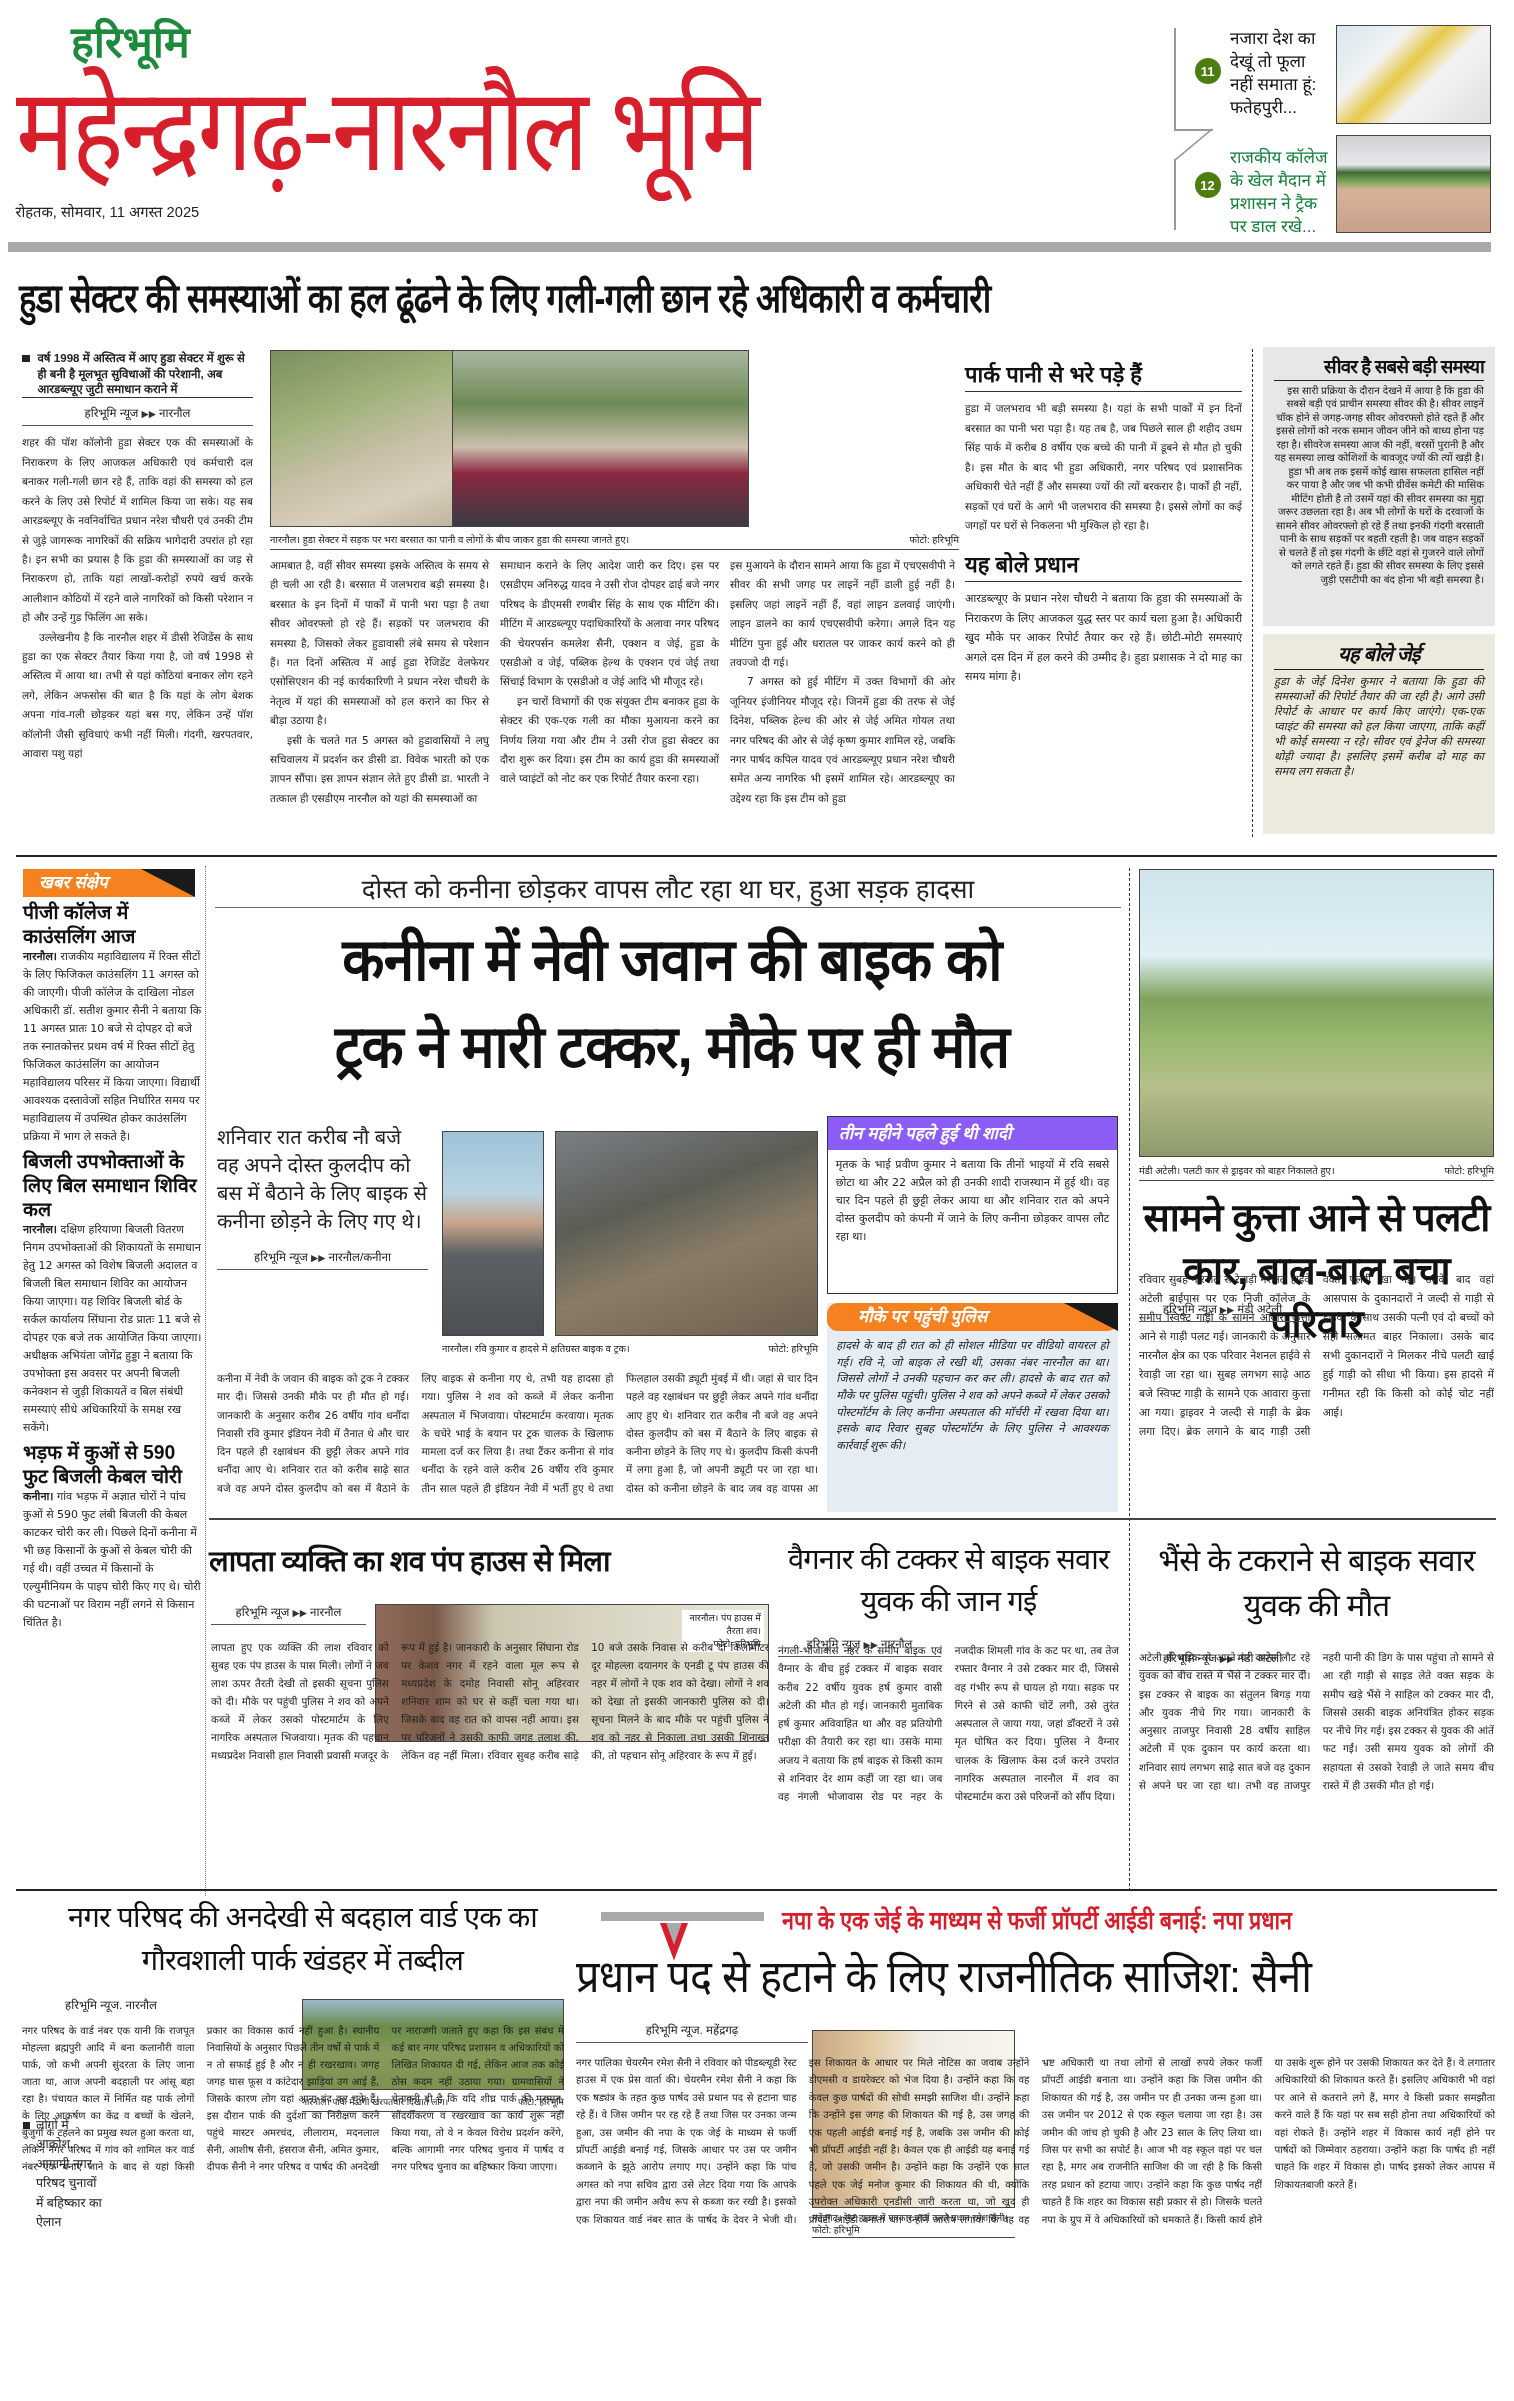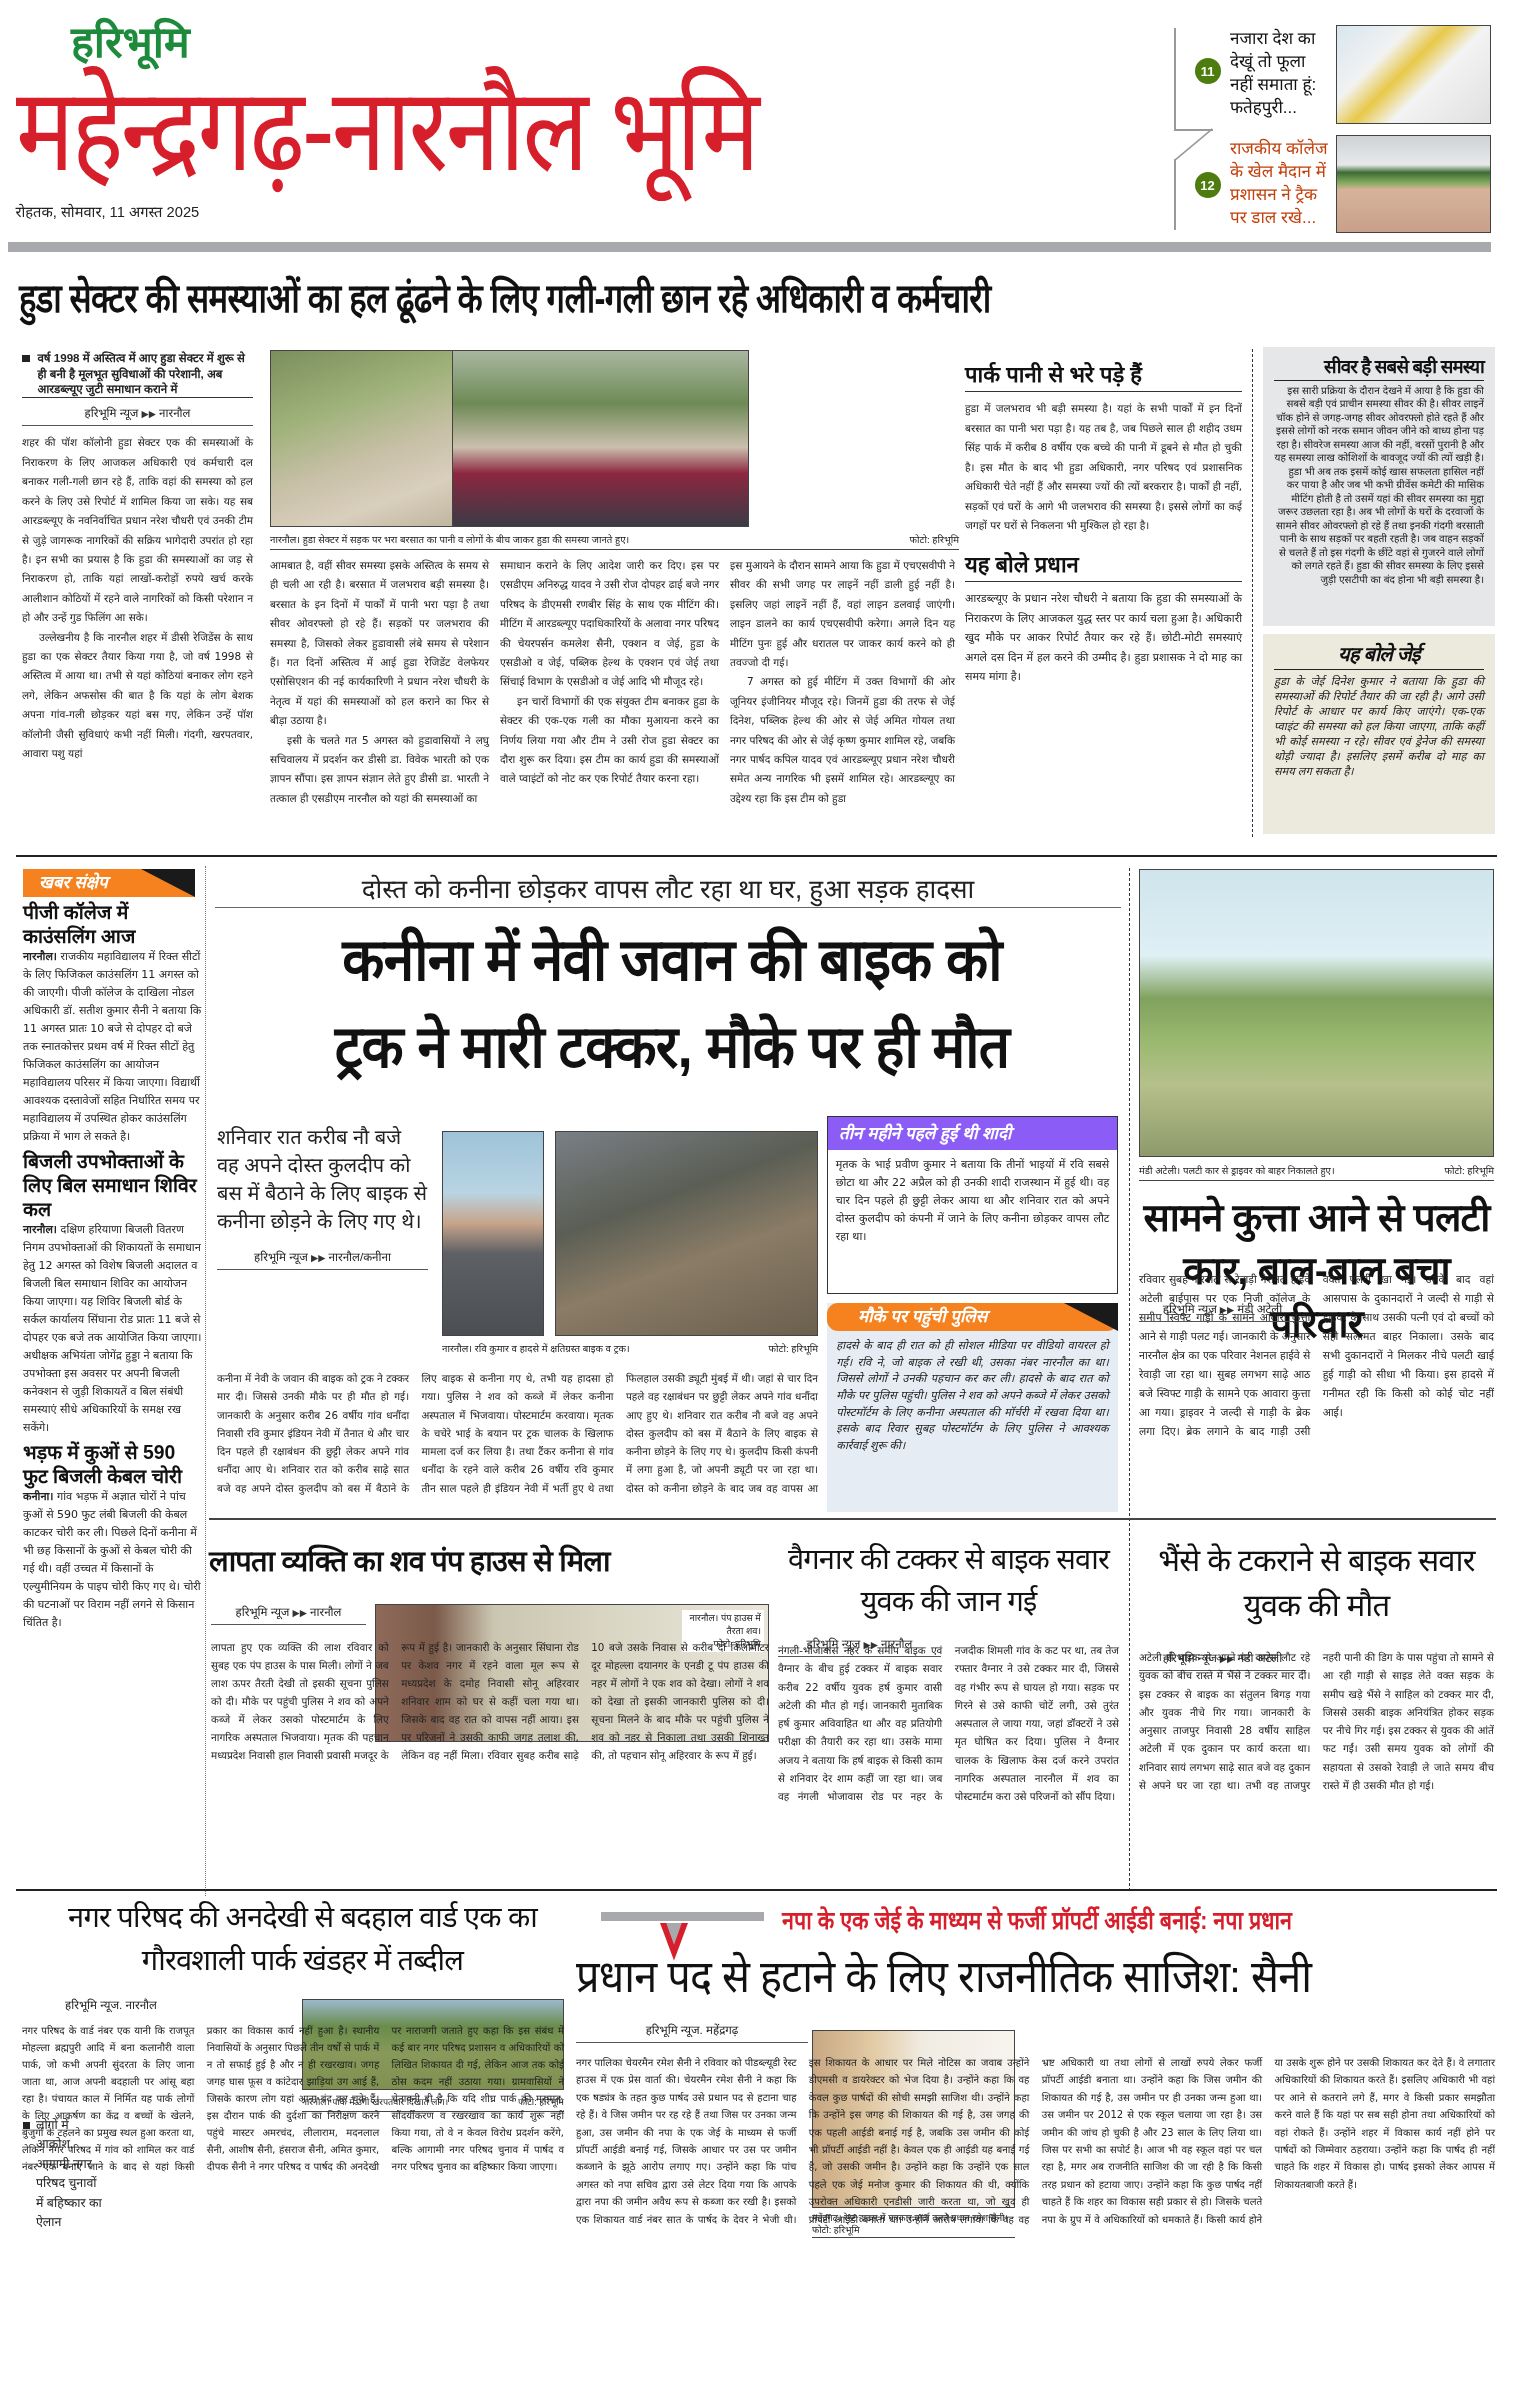--- a/index.html
+++ b/index.html
@@ -45,21 +45,21 @@
     </svg>
   <div class="abs" style="left:12.4px;top:159px;width:1.5px;height:71px;background:#999;"></div>
 
   <div class="abs" style="left:31px;top:25px;width:310px;height:101px;">
     <div class="abs num-badge" style="left:1.5px;top:33px;">11</div>
     <div class="abs cond" style="left:37px;top:1.5px;width:101px;font-size:17px;line-height:23px;color:#111;">नजारा देश का देखूं तो फूला नहीं समाता हूं: फतेहपुरी...</div>
     <div class="abs" style="left:143px;top:0;width:155px;height:99px;border:0.8px solid #444;background:linear-gradient(135deg,#d8e6f0 0%,#f2f2f2 30%,#e8c84a 45%,#f3f3f3 60%,#e0e0e0 100%);"></div>
   </div>
   <div class="abs" style="left:31px;top:133px;width:310px;height:101px;">
     <div class="abs num-badge" style="left:1.5px;top:39px;">12</div>
-    <div class="abs cond" style="left:37px;top:4px;width:101px;font-size:17px;line-height:23px;color:#c2410c;">राजकीय कॉलेज के खेल मैदान में प्रशासन ने ट्रैक पर डाल रखे...</div>
+    <div class="abs cond" style="left:37px;top:13px;width:101px;font-size:17px;line-height:23px;color:#15803d;">राजकीय कॉलेज के खेल मैदान में प्रशासन ने ट्रैक पर डाल रखे...</div>
     <div class="abs" style="left:143px;top:1.5px;width:155px;height:98px;border:0.8px solid #444;background:linear-gradient(180deg,#cfd3d6 0%,#e7e8ea 30%,#3f6b37 38%,#7ea85a 48%,#d7b39a 56%,#c9a08a 100%);"></div>
   </div>
 </div>
 
 <div class="abs" style="left:7.7px;top:242px;width:1483px;height:10px;background:#a7a9ac;"></div>
 
 <div class="abs h-big" style="left:18.6px;top:270px;width:1480px;font-size:40px;line-height:56px;white-space:nowrap;transform:scaleX(0.82);transform-origin:left top;">हुडा सेक्टर की समस्याओं का हल ढूंढने के लिए गली-गली छान रहे अधिकारी व कर्मचारी</div>
 
 <div class="abs" style="left:22px;top:350px;width:231px;">
   <div style="display:flex;gap:7.7px;border-bottom:0.8px solid #333;padding-bottom:0;margin-left:0;">

